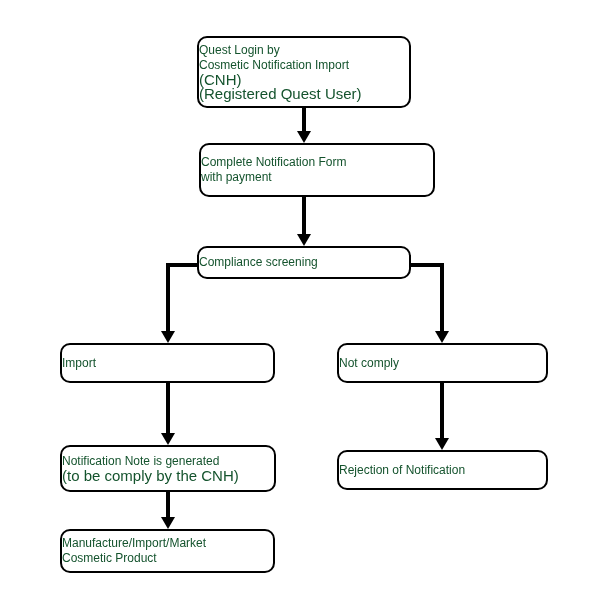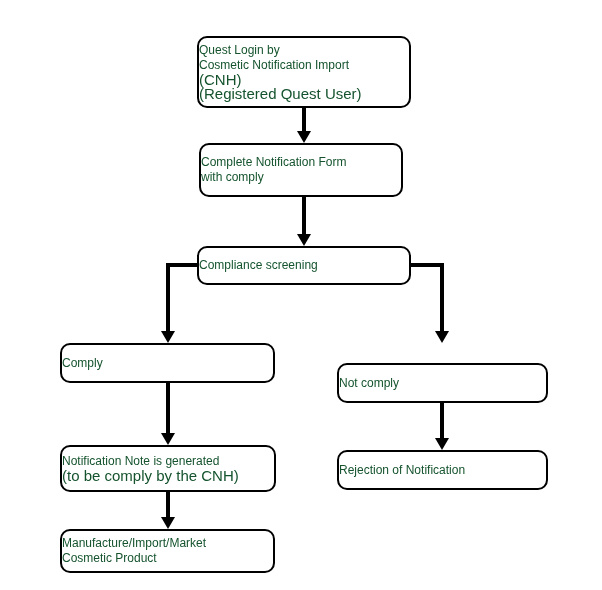--- a/index.html
+++ b/index.html
@@ -36,28 +36,28 @@
     color: #14532d;
     font-size: 12px;
     line-height: 15px;
     z-index: 2;
   }
   .node .line { white-space: nowrap; }
   .node .line.small { font-size: 15px; line-height: 14px; }
 
   
   .n-quest      { left: 197px; top: 36px;  width: 214px; height: 72px; }
-  .n-form       { left: 199px; top: 143px; width: 204px; height: 54px; }
-  .n-screening  { left: 197px; top: 246px; width: 214px; height: 39px; }
+  .n-form       { left: 199px; top: 143px; width: 236px; height: 54px; }
+  .n-screening  { left: 197px; top: 246px; width: 214px; height: 33px; }
   
   .n-comply     { left: 60px;  top: 343px; width: 215px; height: 40px; }
   .n-note       { left: 60px;  top: 445px; width: 216px; height: 47px; }
   .n-manufacture{ left: 60px;  top: 529px; width: 215px; height: 44px; }
   
-  .n-notcomply  { left: 337px; top: 343px; width: 211px; height: 40px; margin-top: 20px; }
+  .n-notcomply  { left: 337px; top: 343px; width: 211px; height: 40px; }
   .n-rejection  { left: 337px; top: 450px; width: 211px; height: 40px; }
 </style>
 </head>
 <body>
 
 <div class="canvas">
 
   <svg class="connectors" viewBox="0 0 602 590" xmlns="http://www.w3.org/2000/svg">
 
     <g>
@@ -98,29 +98,29 @@
 
   <div class="node n-quest">
     <div class="line">Quest Login by</div>
     <div class="line">Cosmetic Notification Import</div>
     <div class="line small">(CNH)</div>
     <div class="line small">(Registered Quest User)</div>
   </div>
 
   <div class="node n-form">
     <div class="line">Complete Notification Form</div>
-    <div class="line">with comply</div>
+    <div class="line">with payment</div>
   </div>
 
   <div class="node n-screening">
     <div class="line">Compliance screening</div>
   </div>
 
   <div class="node n-comply">
-    <div class="line">Comply</div>
+    <div class="line">Import</div>
   </div>
 
   <div class="node n-notcomply">
     <div class="line">Not comply</div>
   </div>
 
   <div class="node n-note">
     <div class="line">Notification Note is generated</div>
     <div class="line small">(to be comply by the CNH)</div>
   </div>

